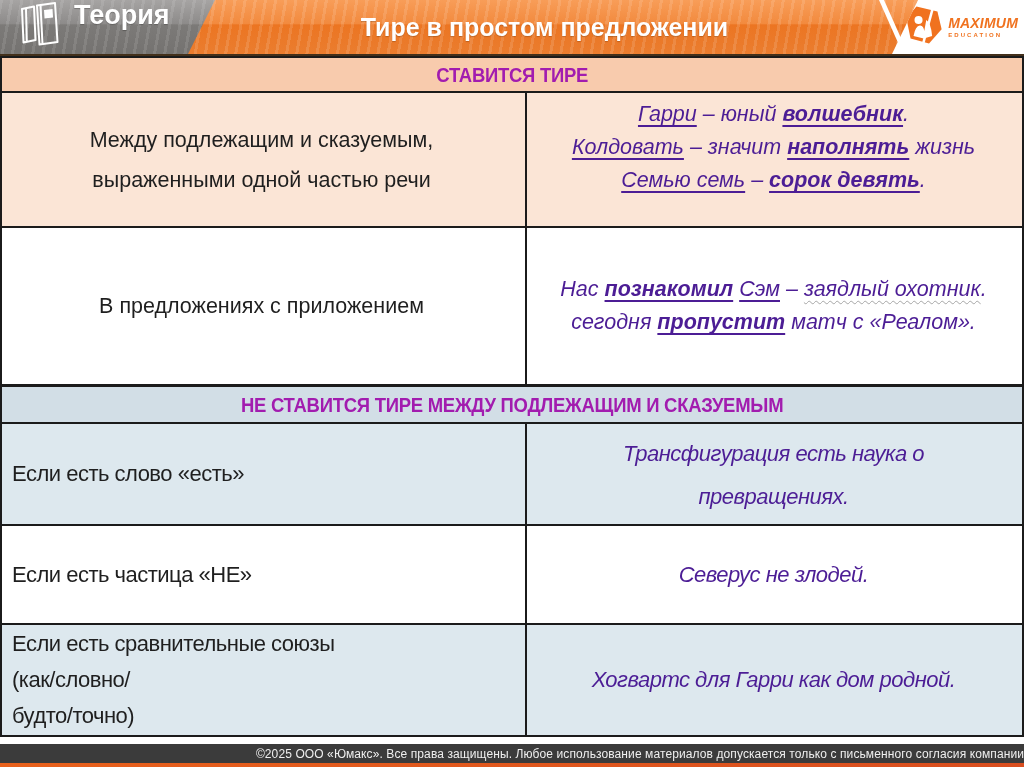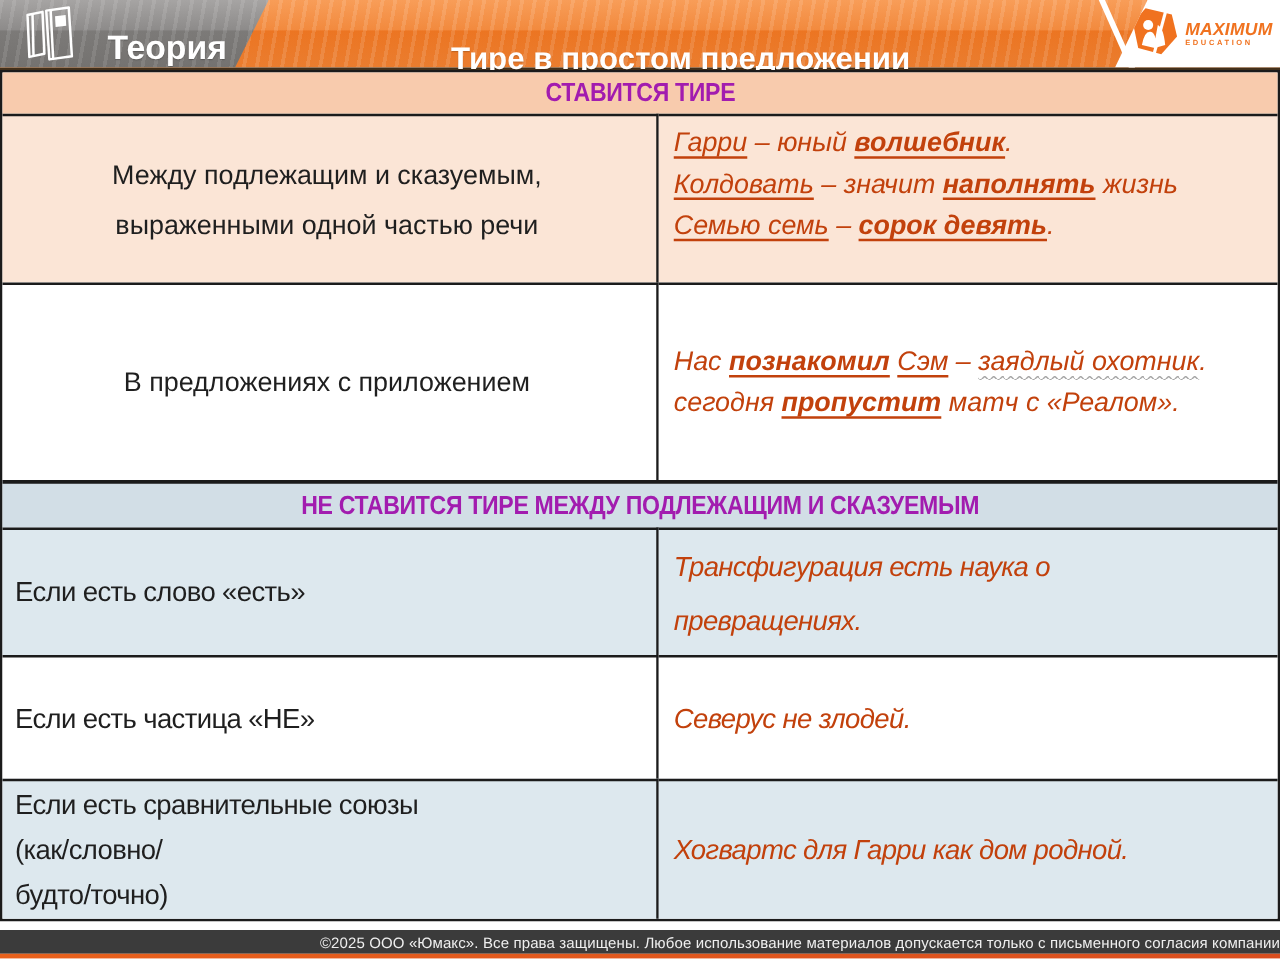--- a/index.html
+++ b/index.html
@@ -13,27 +13,27 @@
       repeating-linear-gradient(100deg, rgba(255,255,255,.12) 0 3px, rgba(255,255,255,0) 3px 10px),
       linear-gradient(to bottom,#f89d58 0%,#f28a3e 44%,#ec7522 46%,#ea7d2f 100%);
     border-bottom:2px solid #43301b;
   }
   .theory-badge{
     position:absolute;top:0;left:0;height:54px;width:215px;
     clip-path:polygon(0 0,215px 0,188px 54px,0 54px);
     background:
       repeating-linear-gradient(100deg, rgba(255,255,255,.10) 0 3px, rgba(255,255,255,0) 3px 10px),
       linear-gradient(to bottom,#a6a4a3 0%,#8d8b8a 44%,#7c7a78 46%,#747270 100%);
-    display:flex;align-items:flex-end;gap:24px;padding-left:18px;box-sizing:border-box;
+    display:flex;align-items:flex-start;gap:12px;padding-left:18px;box-sizing:border-box;
   }
   .theory-label{font-size:27px;font-weight:700;color:#ffffff;text-shadow:0 1px 1px rgba(0,0,0,.25);}
   .slide-title{
     position:absolute;top:0;left:215px;right:150px;height:54px;
     display:flex;align-items:center;justify-content:center;
-    font-size:25px;font-weight:700;color:#ffffff;text-shadow:0 1px 1px rgba(0,0,0,.2);margin-top:20px;
+    font-size:25px;font-weight:700;color:#ffffff;text-shadow:0 1px 1px rgba(0,0,0,.2);
   }
   .logo-stripe{
     position:absolute;top:0;right:140px;width:5px;height:54px;background:#ffffff;
     transform:skewX(24deg);transform-origin:top;
   }
   .logo-panel{
     position:absolute;top:0;right:0;width:132px;height:54px;background:#ffffff;
     clip-path:polygon(26px 0,132px 0,132px 54px,0 54px);
     display:flex;align-items:center;justify-content:flex-end;gap:3px;padding-right:6px;box-sizing:border-box;
   }
@@ -56,21 +56,21 @@
   .sec-h .sq{display:inline-block;transform:scaleX(.88);letter-spacing:-.3px;white-space:nowrap;}
   .peach-h{background:var(--peach_header,#f8cbad);}
   .peach-r{background:var(--peach_row,#fbe5d6);}
   .blue-h{background:var(--blue_header,#d2dee6);}
   .blue-r{background:var(--blue_row,#dde8ee);}
   .white-r{background:#ffffff;}
   .cell{box-sizing:border-box;display:flex;flex-direction:column;justify-content:center;overflow:hidden;}
   .bt{border-top:2px solid #1b1b1b;}
   .bt3{border-top:3px solid #1b1b1b;}
   .rule{border-right:2px solid #1b1b1b;padding:4px 14px 4px 10px;}
-  .ex{padding:4px 14px 4px 12px;font-style:italic;color:#c2410c;}
+  .ex{padding:4px 14px 4px 12px;font-style:italic;color:#4c1d95;align-items:center;}
 
   .s1.rule{font-size:21.5px;line-height:40px;align-items:center;}
   .s1.ex{font-size:21.5px;line-height:33px;}
   .ex-top{justify-content:flex-start;padding-top:5px;}
   .s2{letter-spacing:-.5px;}
   .s2.rule{font-size:22px;line-height:36px;}
   .s2.ex{font-size:22px;line-height:36px;}
   .s2.ex-top{line-height:43px;padding-top:8px;}
 
   .seg-u{text-decoration:underline;text-decoration-thickness:1.5px;text-underline-offset:4px;}

